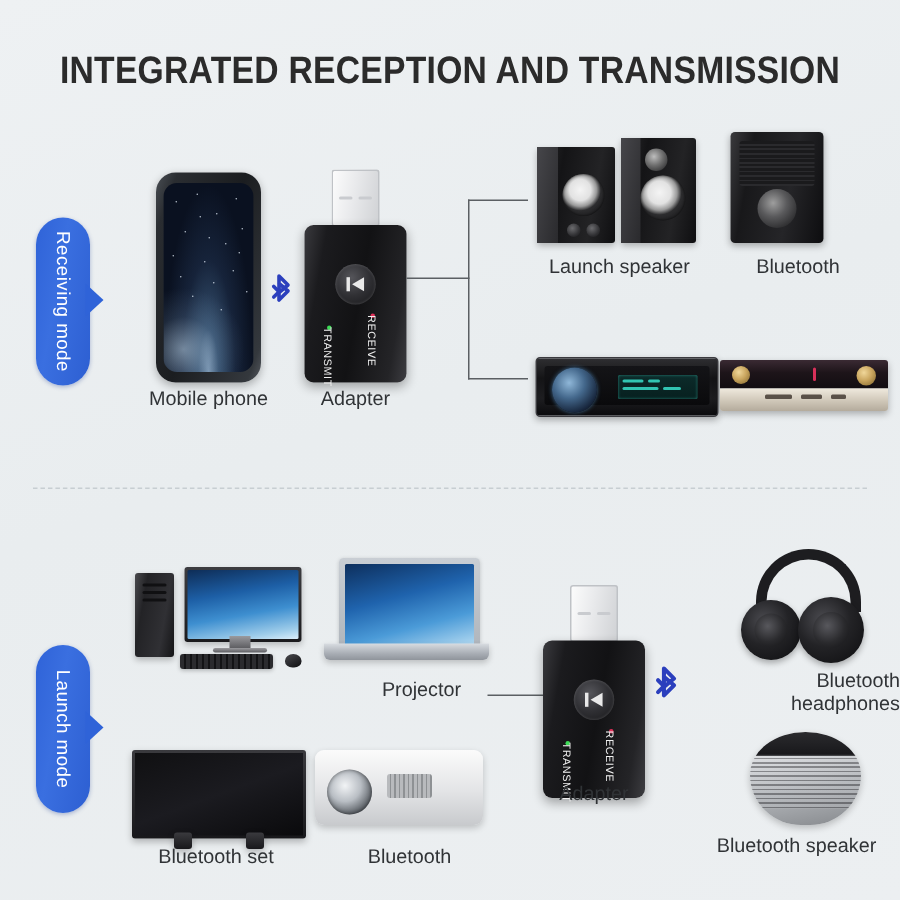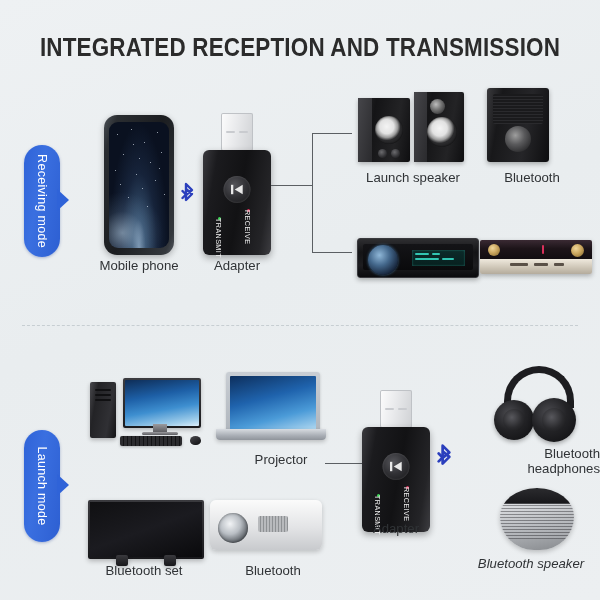--- a/index.html
+++ b/index.html
@@ -441,15 +441,15 @@
   </div>
   <div class="cap" style="left:470px;top:446px;width:130px;text-align:right;">Bluetooth
 headphones</div>
 
   <div class="dev" style="left:500px;top:488px;width:74px;height:62px;">
     <div class="btspk" style="left:0;top:0;width:74px;height:62px;">
       <div class="cap" style="position:absolute;"></div>
       <div class="mesh"></div>
     </div>
   </div>
-  <div class="cap" style="left:462px;top:556px;width:138px;font-style:italic;">Bluetooth speaker</div>
+  <div class="cap" style="left:462px;top:556px;width:138px;">Bluetooth speaker</div>
 
 </div>
 
 </body></html>

